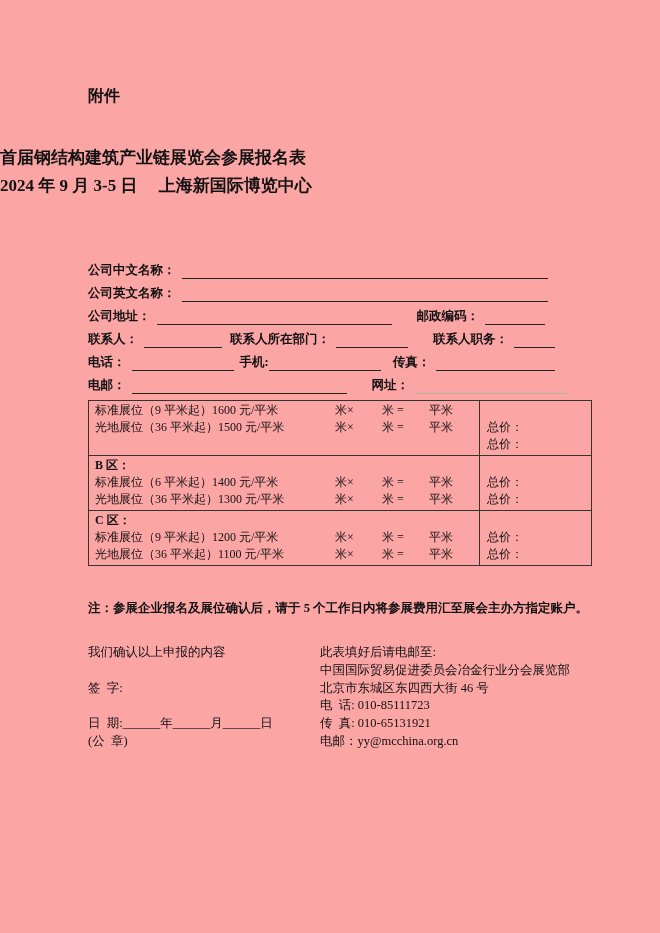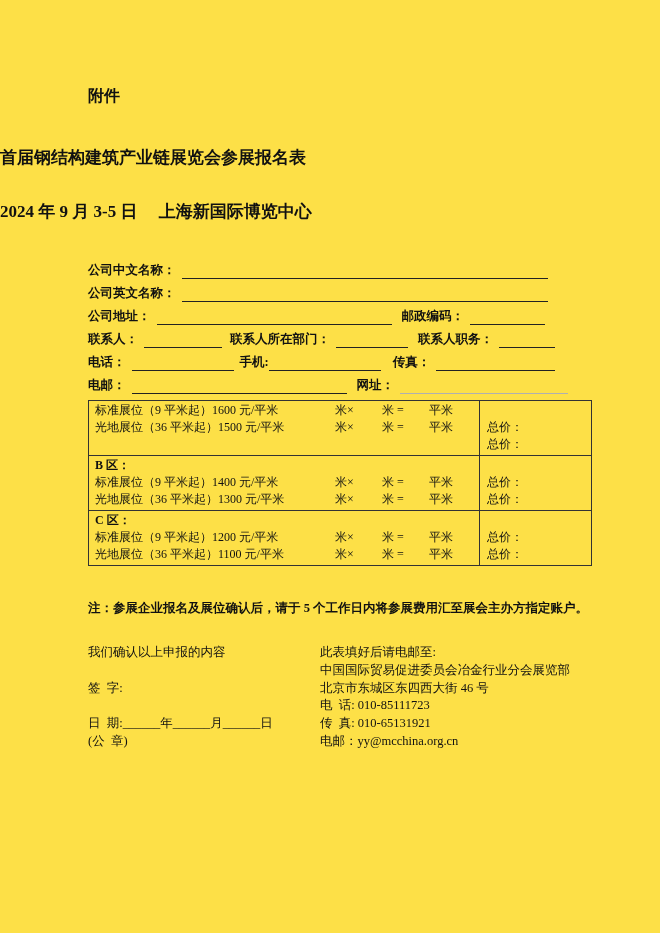--- a/index.html
+++ b/index.html
@@ -2,38 +2,38 @@
 <html><head>
 <meta charset="utf-8">
 <style>
   * { margin:0; padding:0; box-sizing:border-box; }
   html,body { background:#ffffff; }
   body {
     width:660px; height:933px;
     font-family:"Liberation Serif","DejaVu Serif",serif;
     color:#111111;
   }
-  .page { position:relative; width:660px; height:933px; background:#fde047; overflow:hidden; }
+  .page { position:relative; width:660px; height:933px; background:#fca5a5; overflow:hidden; }
 
   
   .attachment { position:absolute; left:88px; top:86px; font-size:16px; font-weight:bold; }
 
   
   .title-block { position:absolute; left:0; top:148px; width:660px; font-weight:bold; }
   .title-line1 { font-size:17px; line-height:20px; }
-  .title-line2 { font-size:17px; line-height:20px; margin-top:34px; white-space:pre; }
+  .title-line2 { font-size:17px; line-height:20px; margin-top:8px; white-space:pre; }
 
   
   .form { position:absolute; left:88px; top:256px; width:482px; font-size:12.5px; }
   .frow { display:flex; align-items:flex-end; height:23px; white-space:pre; }
   .flabel { font-weight:bold; line-height:18px; }
   .blank { border-bottom:1px solid #222; height:14px; display:block; }
   .grow { flex:1 1 auto; }
   .w1 { width:460px; } .w3 { width:457px; } .w4 { width:467px; } .w5 { width:467px; } .w6 { width:480px; }
-  .g6 { margin-left:6px; } .g8 { margin-left:8px; } .g10 { margin-left:10px;text-align:center; } .g12 { margin-left:12px;margin-top:21px; }
+  .g6 { margin-left:6px; } .g8 { margin-left:8px; } .g10 { margin-left:25px;text-align:center; } .g12 { margin-left:12px;margin-top:21px; }
   .b235 { width:235px; } .b78 { width:78px; } .b72 { width:72px; } .b102 { width:102px; } .b112 { width:112px; } .b215 { width:215px; }
   .grey { border-bottom-color:#b0b0b0; }
 
   
   .booth-table { position:absolute; left:88px; top:400px; width:504px; border:1px solid #333; font-size:12px; }
   .zone { display:flex; border-bottom:1px solid #333; }
   .zone:last-child { border-bottom:none; }
   .zone-left { width:390px; padding:1px 0 2px 6px; }
   .zone-right { flex:1 1 auto; border-left:1px solid #333; padding:1px 0 2px 7px; }
   .tline { line-height:17px; height:17px; }
@@ -128,21 +128,21 @@
         <div class="tline"></div>
         <div class="tline">总价：</div>
         <div class="tline">总价：</div>
       </div>
     </div>
 
     <div class="zone">
       <div class="zone-left">
         <div class="tline zname">B 区：</div>
         <div class="item-line">
-          <span>标准展位（9 平米起）1400 元/平米</span>
+          <span>标准展位（6 平米起）1400 元/平米</span>
           <span>米×</span>
           <span>米 =</span>
           <span>平米</span>
         </div>
         <div class="item-line">
           <span>光地展位（36 平米起）1300 元/平米</span>
           <span>米×</span>
           <span>米 =</span>
           <span>平米</span>
         </div>

